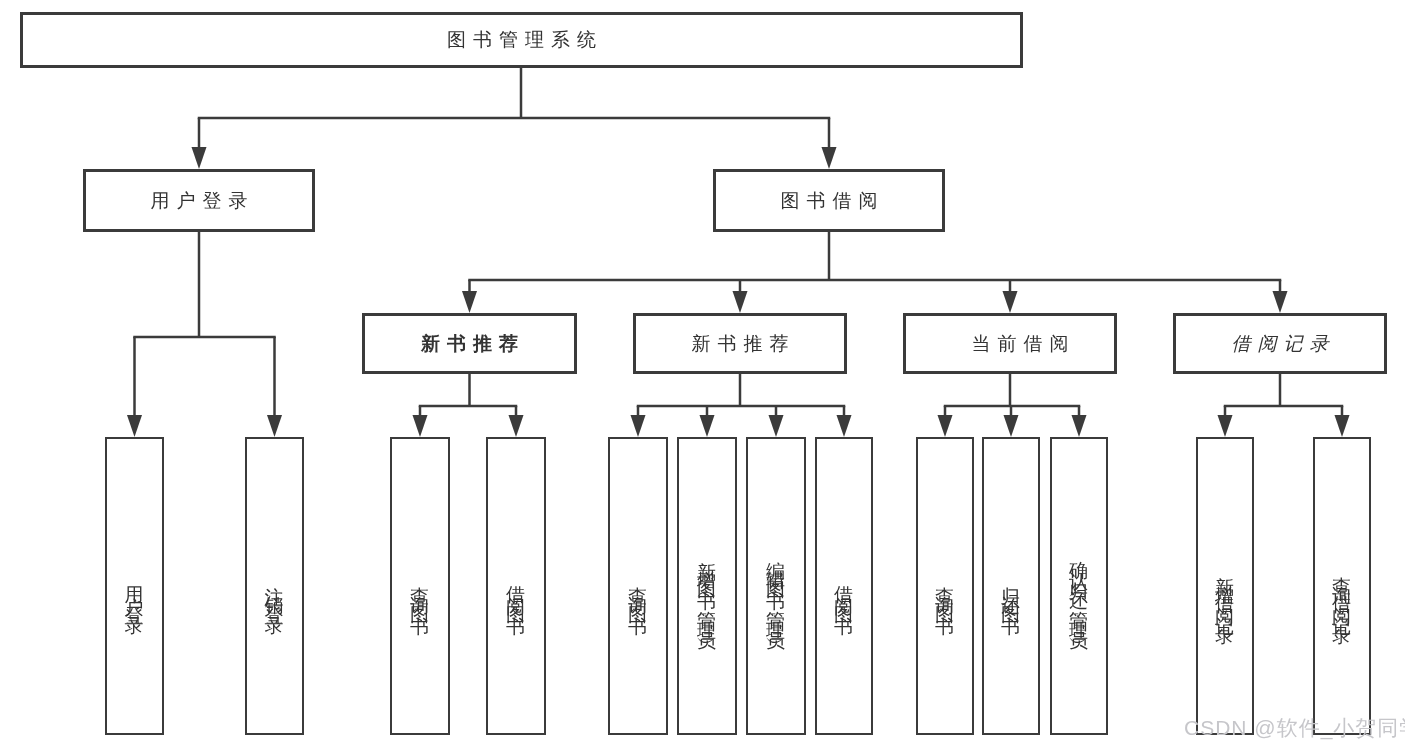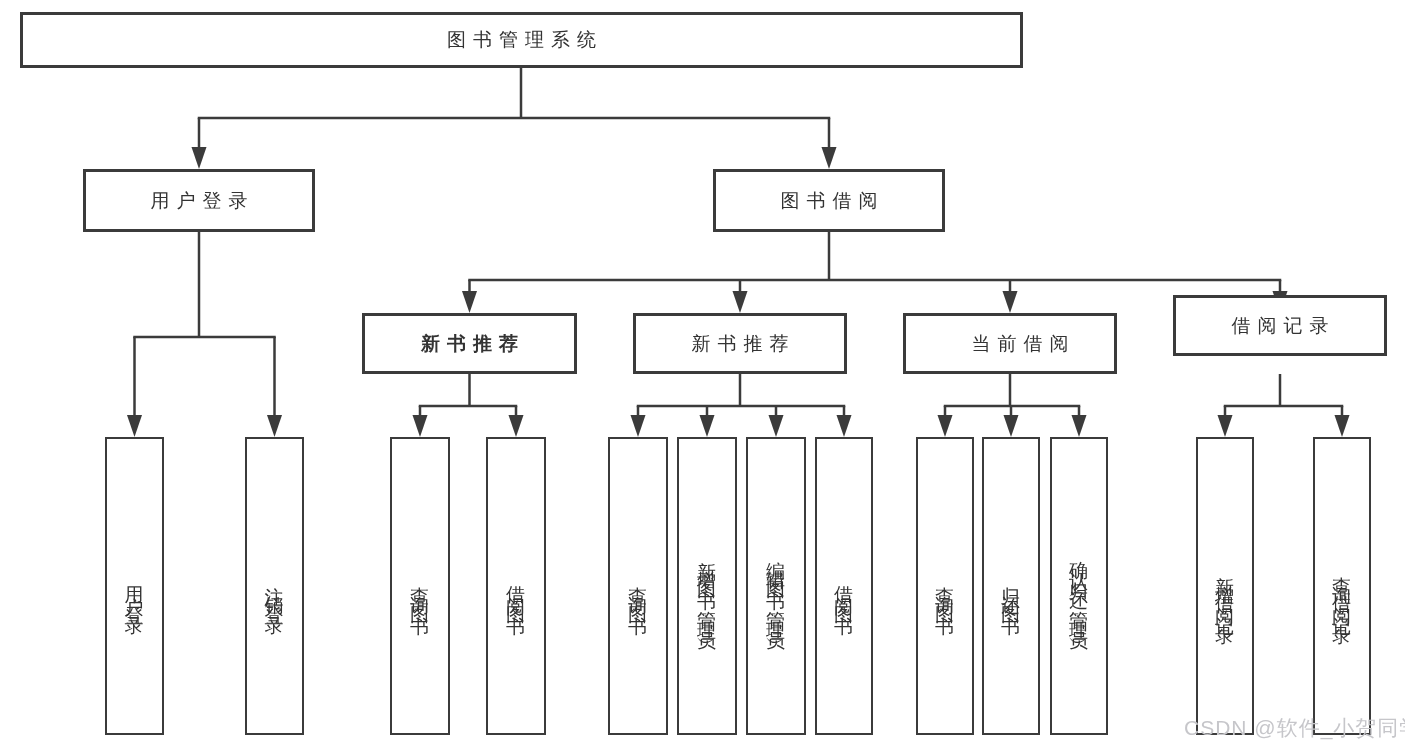--- a/index.html
+++ b/index.html
@@ -152,21 +152,21 @@
 
   <div class="hbox" style="left:362px; top:313px; width:215px; height:61px;font-weight:bold;">
     <span class="lbl">新书推荐</span>
   </div>
   <div class="hbox" style="left:633px; top:313px; width:214px; height:61px;">
     <span class="lbl">新书推荐</span>
   </div>
   <div class="hbox" style="left:903px; top:313px; width:214px; height:61px;padding-left:20px;">
     <span class="lbl">当前借阅</span>
   </div>
-  <div class="hbox" style="left:1173px; top:295px; width:214px; height:61px;">
+  <div class="hbox" style="left:1173px; top:313px; width:214px; height:61px;font-style:italic;">
     <span class="lbl">借阅记录</span>
   </div>
 
   <div class="vbox" style="left:105px; top:437px; width:59px; height:298px;">
     <span class="vlbl">用户登录</span>
   </div>
   <div class="vbox" style="left:245px; top:437px; width:59px; height:298px;">
     <span class="vlbl">注销登录</span>
   </div>
 

